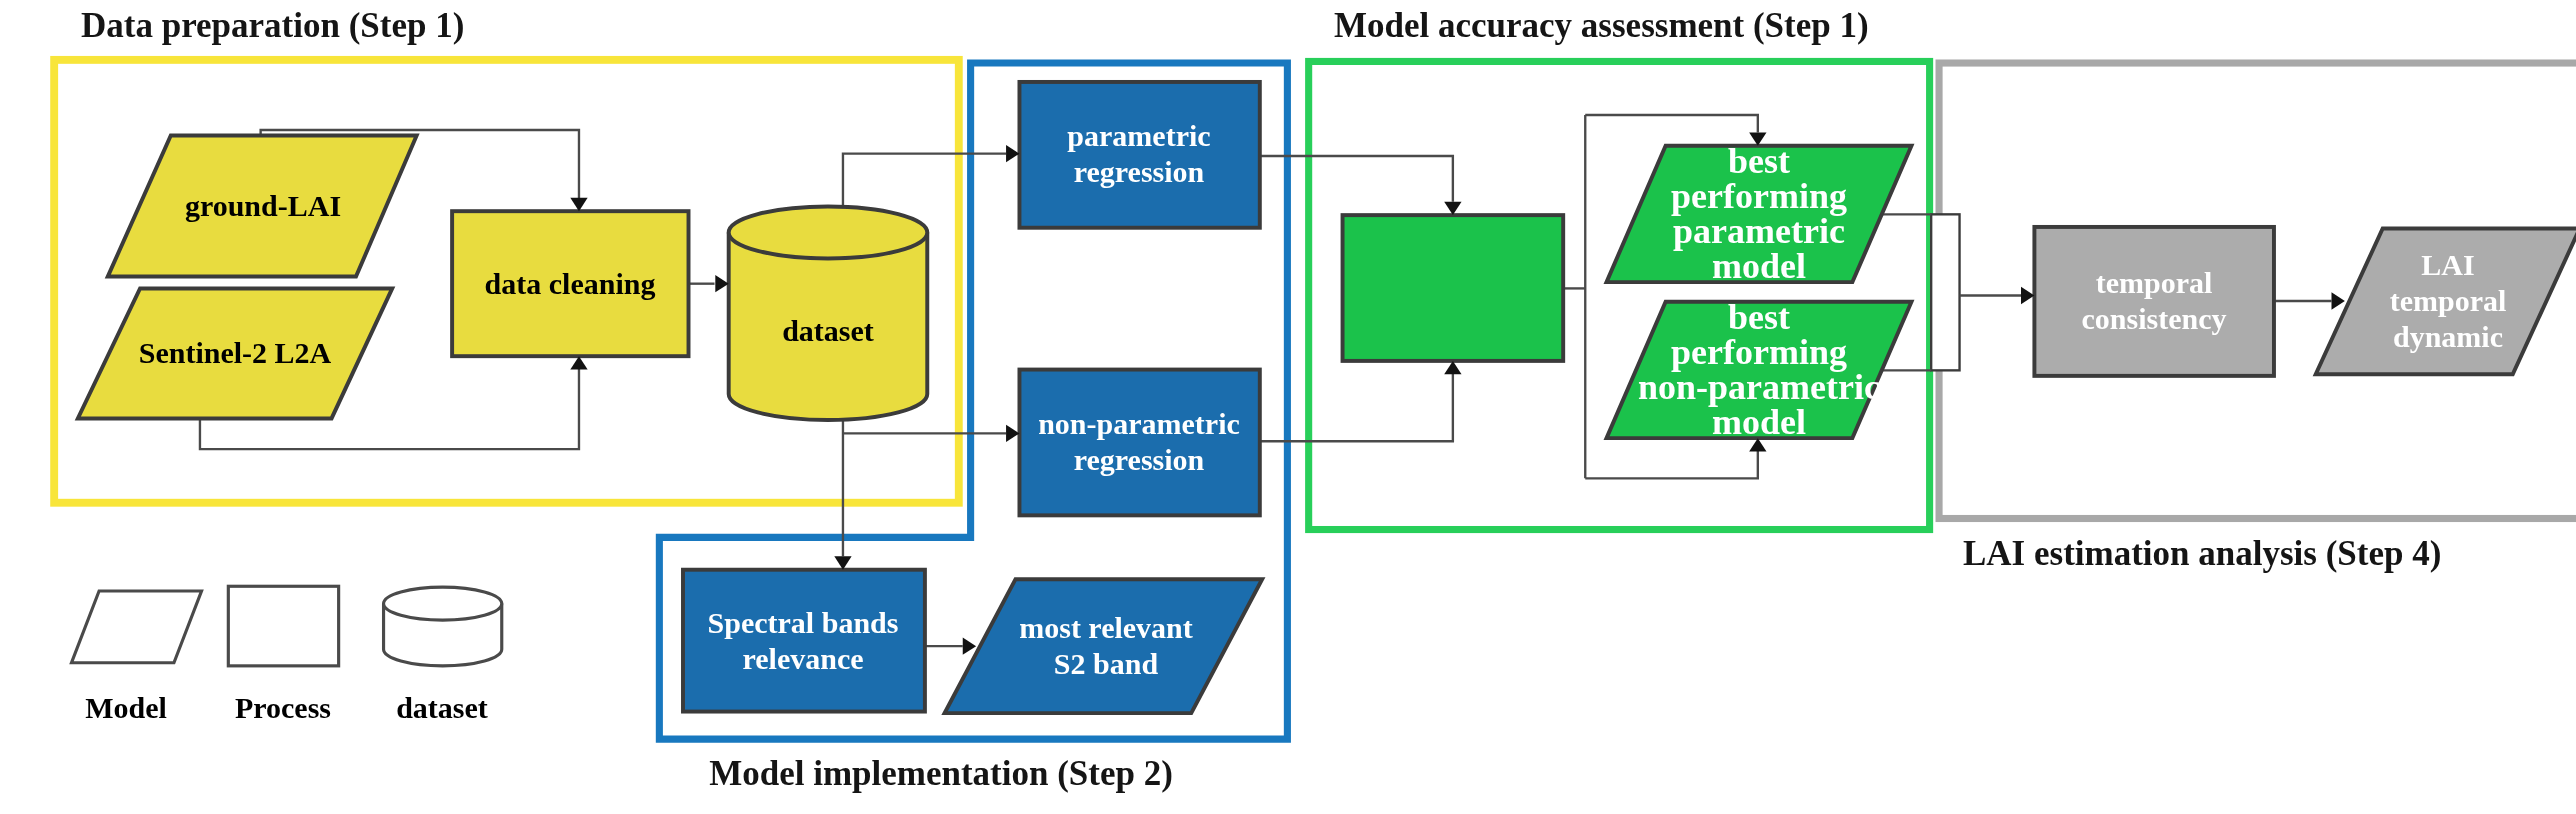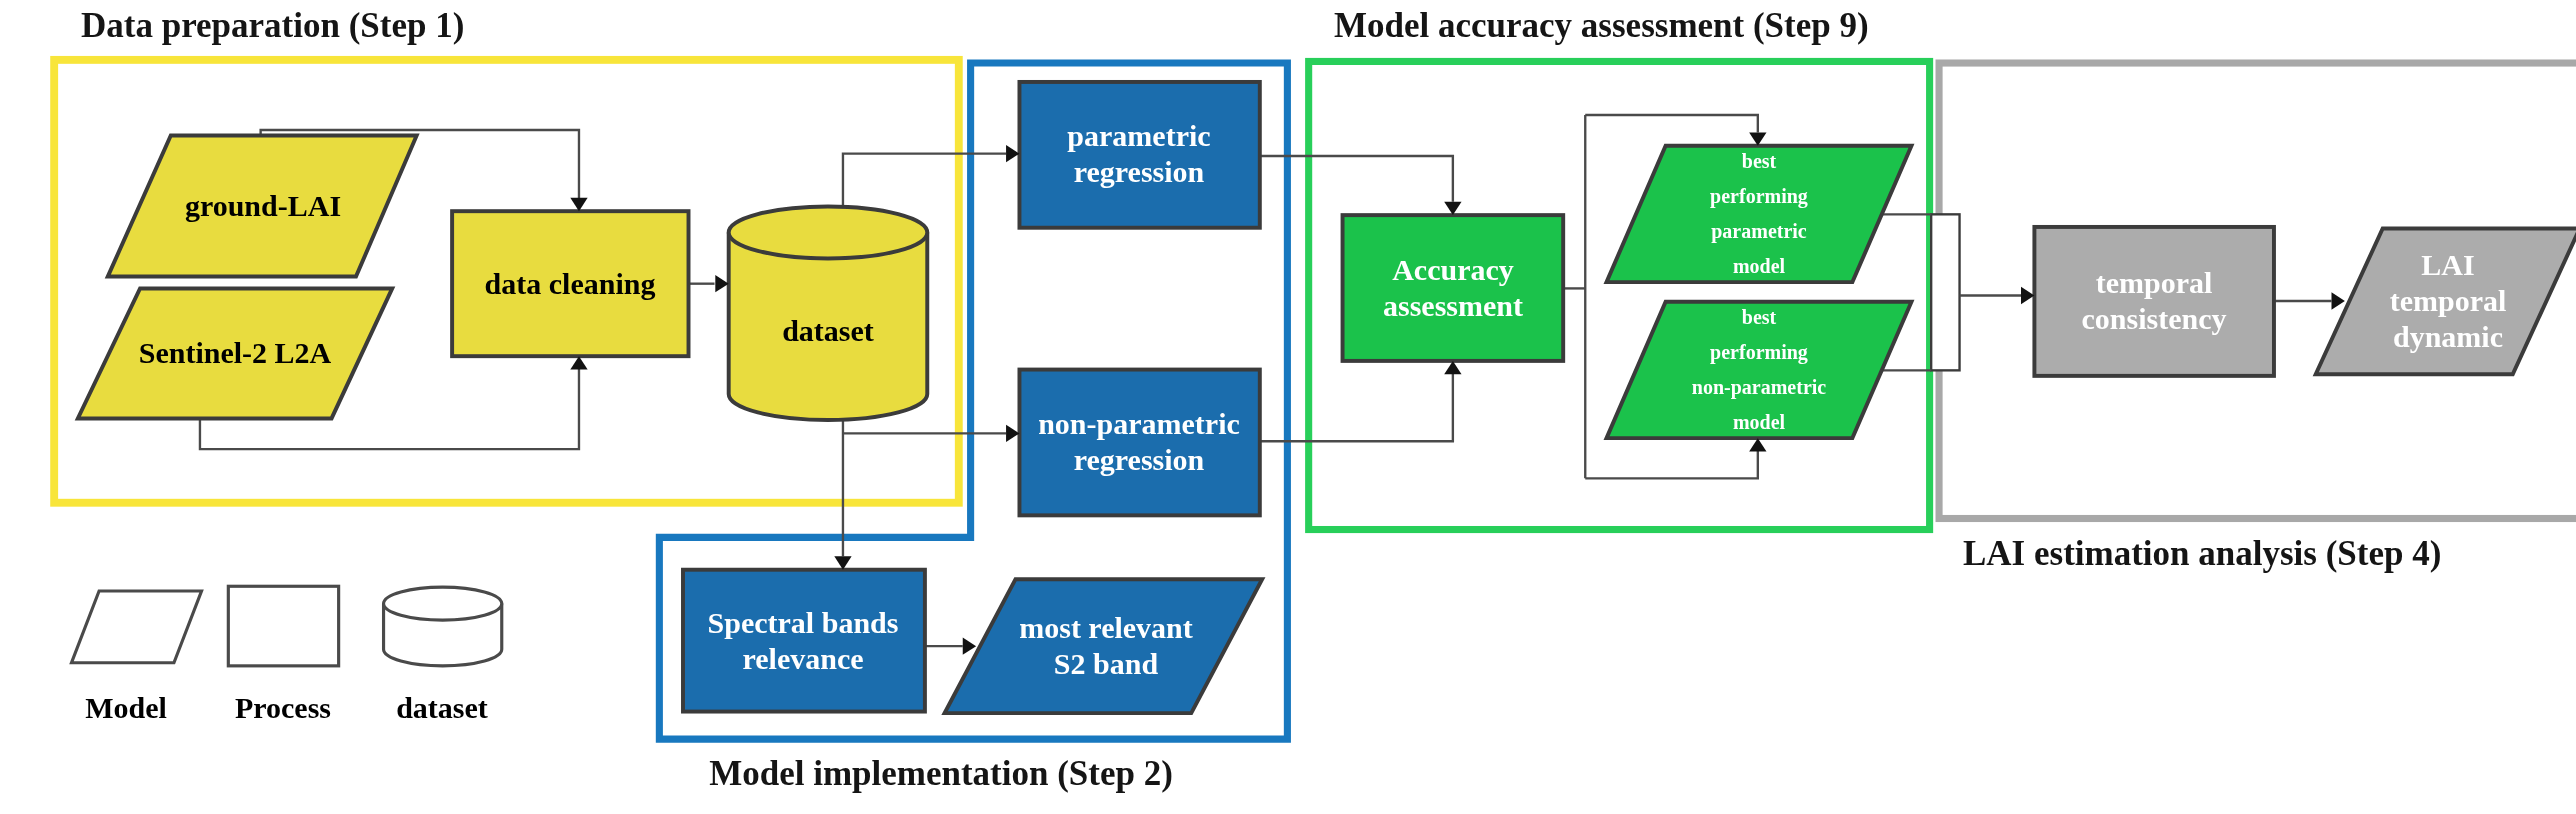--- a/index.html
+++ b/index.html
@@ -34,21 +34,21 @@
     position:absolute;
     transform:translate(-50%,-50%);
     text-align:center;
     white-space:pre-line;
     font-weight:bold;
     font-size:30px;
     line-height:36px;
     color:#000000;
   }
   .lbl.light{color:#ffffff;}
-  .lbl.sm{font-size:20px;line-height:35px;}
+  .lbl.sm{font-size:36px;line-height:35px;}
   .title{
     position:absolute;
     font-weight:bold;
     font-size:35px;
     color:#151515;
     white-space:nowrap;
   }
   .title.centered{transform:translate(-50%,0);}
 </style>
 </head>
@@ -115,40 +115,38 @@
     <polygon class="arrow" points="1190,820 1173,809 1173,831"></polygon>
     <polygon class="arrow" points="1795,273 1784,256 1806,256"></polygon>
     <polygon class="arrow" points="1795,458 1784,475 1806,475"></polygon>
     <polygon class="arrow" points="2182,185 2171,168 2193,168"></polygon>
     <polygon class="arrow" points="2182,556 2171,573 2193,573"></polygon>
     <polygon class="arrow" points="2533,375 2516,364 2516,386"></polygon>
     <polygon class="arrow" points="2927,382 2910,371 2910,393"></polygon>
   </svg>
 
   <div class="title" style="left:43px;top:6.3px;">Data preparation (Step 1)</div>
-  <div class="title" style="left:1296px;top:6.3px;">Model accuracy assessment (Step 9)</div>
+  <div class="title" style="left:1296px;top:6.3px;">Model accuracy assessment (Step 1)</div>
   <div class="title centered" style="left:903px;top:754px;">Model implementation (Step 2)</div>
   <div class="title" style="left:1925px;top:534px;text-align:right;">LAI estimation analysis (Step 4)</div>
 
   <div class="lbl" style="left:225px;top:206px;">ground-LAI</div>
   <div class="lbl" style="left:197px;top:353px;">Sentinel-2 L2A</div>
   <div class="lbl" style="left:532px;top:284px;text-align:right;">data cleaning</div>
   <div class="lbl" style="left:790px;top:331px;">dataset</div>
 
   <div class="lbl light" style="left:1101px;top:154px;">parametric
 regression</div>
   <div class="lbl light" style="left:1101px;top:442px;">non-parametric
 regression</div>
   <div class="lbl light" style="left:765px;top:641px;">Spectral bands
 relevance</div>
   <div class="lbl light" style="left:1068px;top:646px;">most relevant
 S2 band</div>
 
-  <div class="lbl light" style="left:1415px;top:288px;">Accuracy
-assessment</div>
   <div class="lbl light sm" style="left:1721px;top:214px;">best
 performing
 parametric
 model</div>
   <div class="lbl light sm" style="left:1721px;top:370px;">best
 performing
 non-parametric
 model</div>
 
   <div class="lbl light" style="left:2410px;top:301px;">LAI temporal

